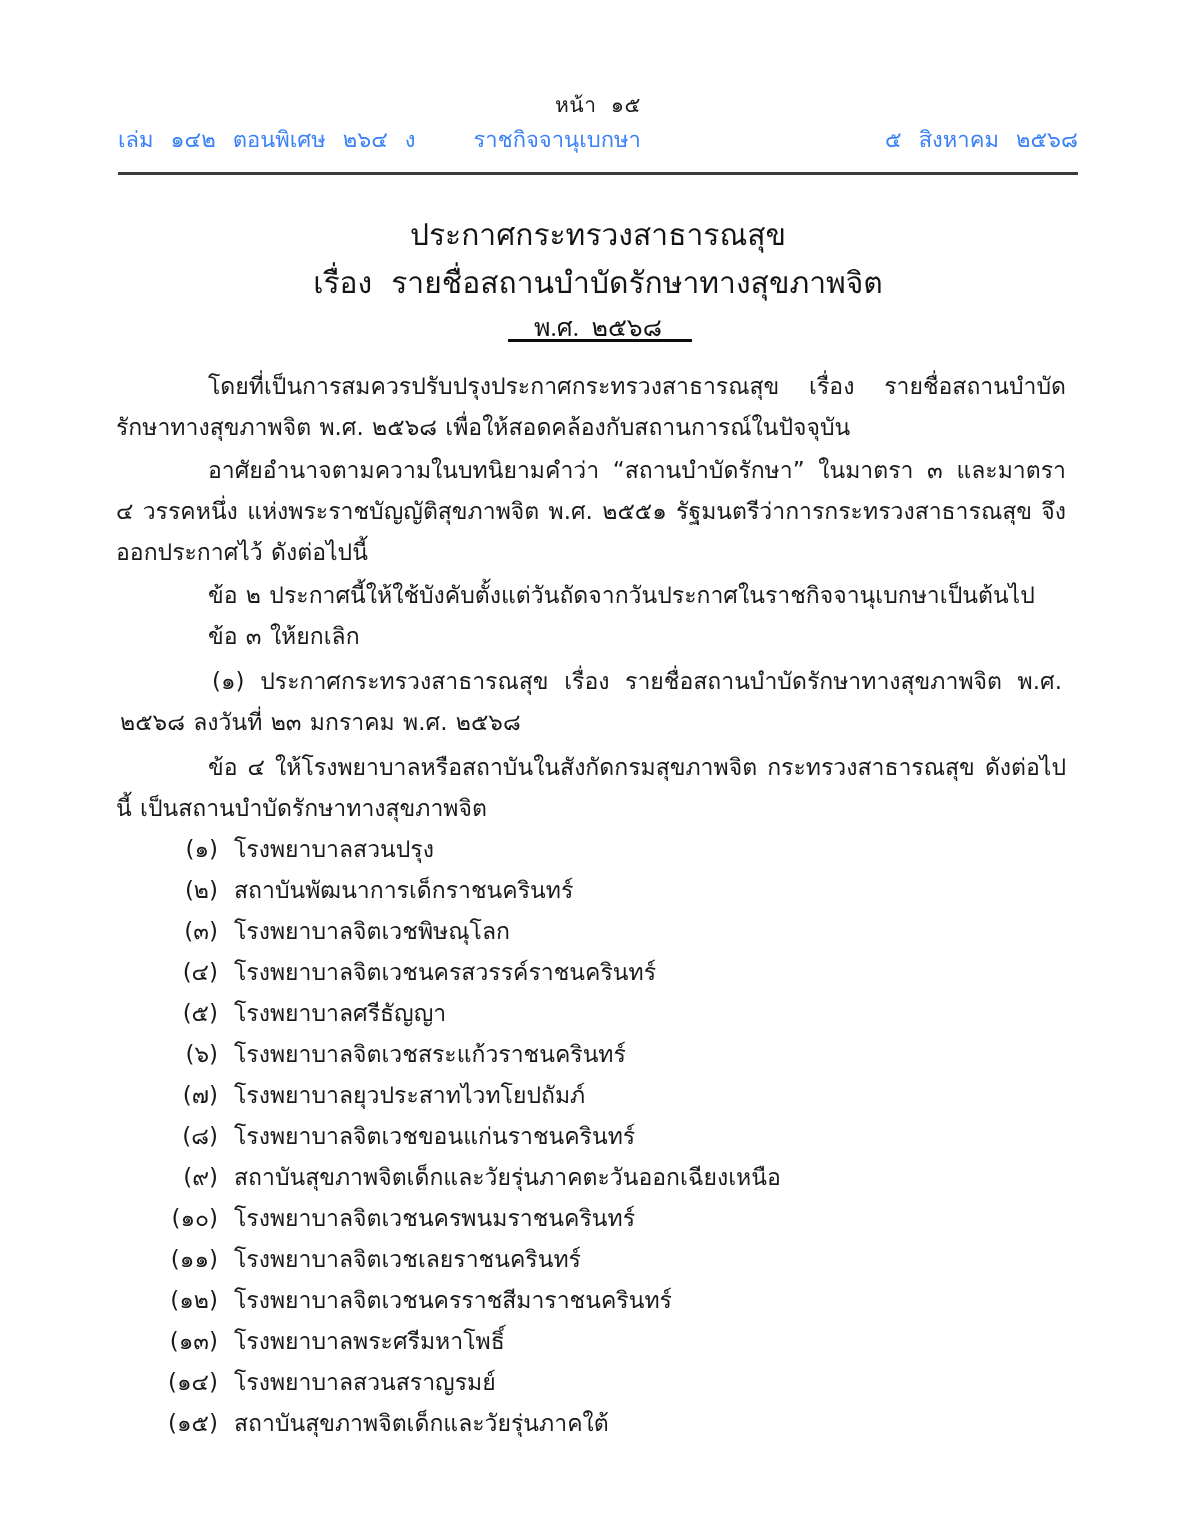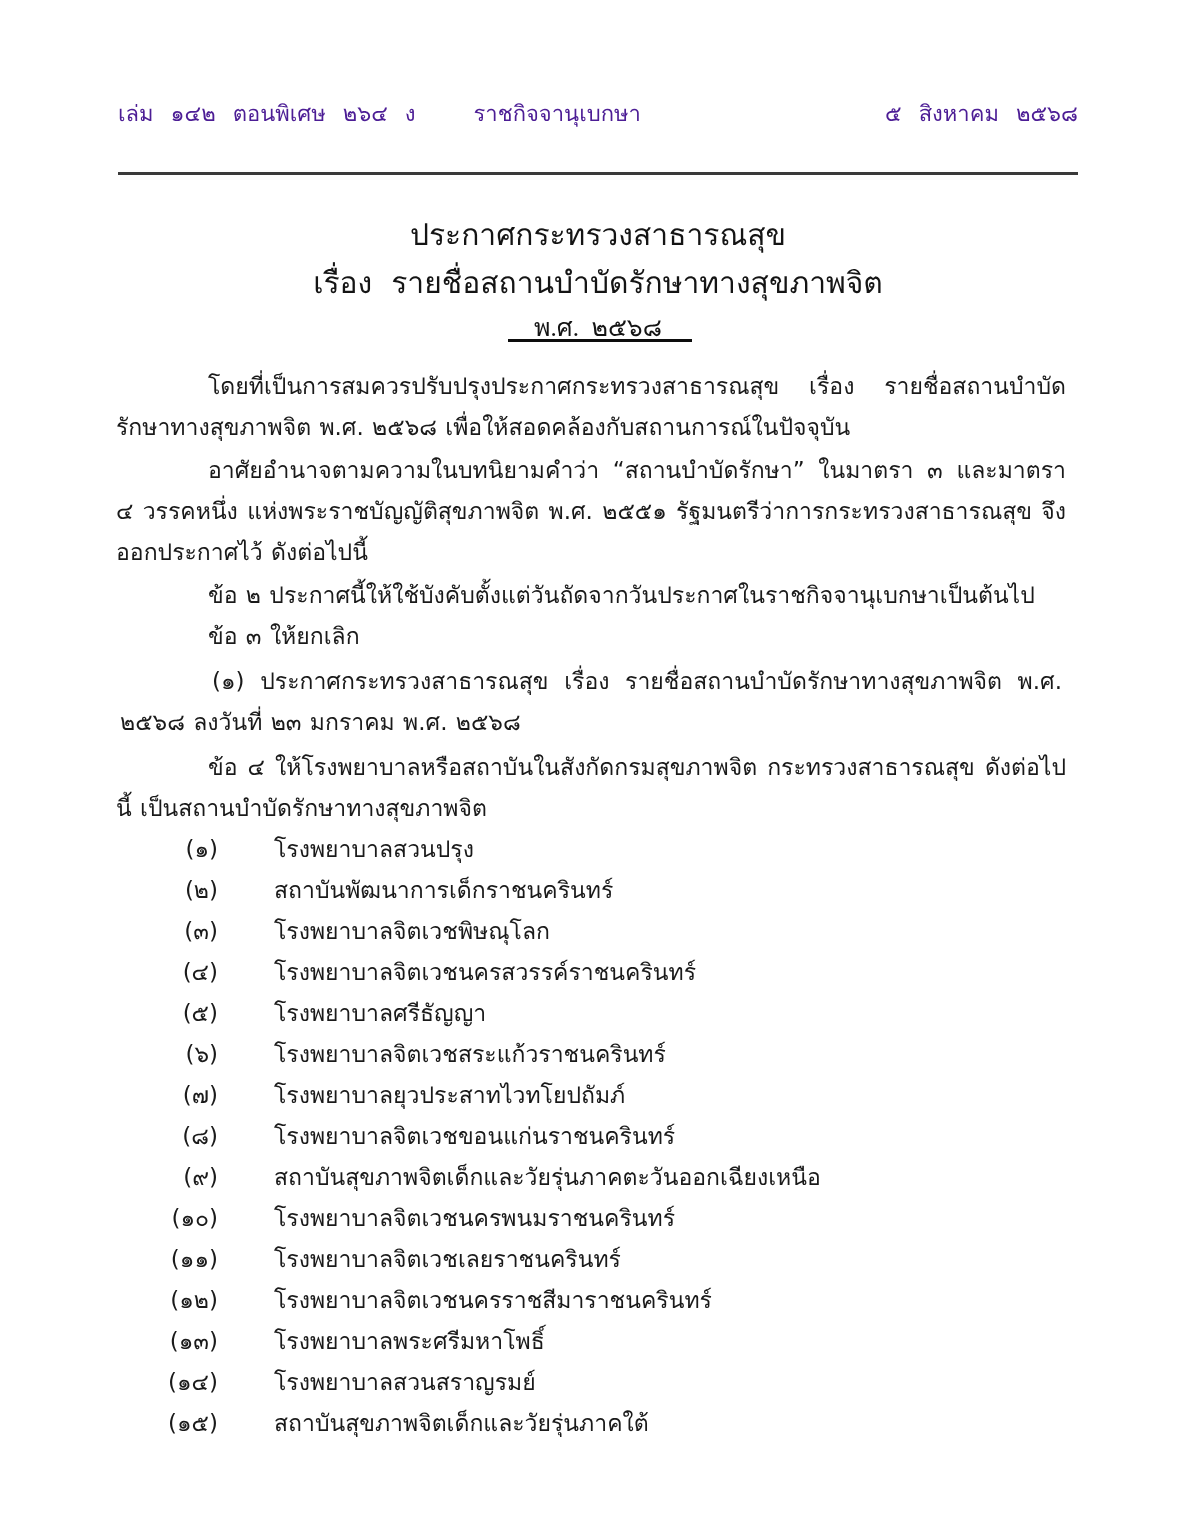--- a/index.html
+++ b/index.html
@@ -40,21 +40,21 @@
     color: #1c1c1c;
     white-space: pre;
   }
   .header-row {
     display: flex;
     align-items: flex-start;
     justify-content: space-between;
     font-size: 22px;
     line-height: 1.3;
     margin-top: 8px;
-    color: #4c1d95;
+    color: #3b82f6;
     white-space: pre;
   }
   .header-left {
     display: flex;
     gap: 17px;
     flex: 0 0 auto;
   }
   .header-center {
     flex: 0 0 auto;
     margin-left: 40px;
@@ -166,29 +166,29 @@
     flex: 0 0 auto;
     width: 118px;
     text-align: right;
     padding-right: 16px;
     box-sizing: border-box;
     white-space: pre;
   }
   .facility-name {
     flex: 1 1 auto;
     white-space: pre;
-    margin-left: 40px;
   }
 </style>
 </head>
 <body>
 
 <div class="page">
 
   <div class="gazette-header">
+    <div class="page-number-line">หน้า  ๑๕</div>
     <div class="header-row">
       <div class="header-left">
         <span>เล่ม</span>
         <span>๑๔๒</span>
         <span>ตอนพิเศษ</span>
         <span>๒๖๔</span>
         <span>ง</span>
       </div>
       <div class="header-center">ราชกิจจานุเบกษา</div>
       <div class="header-right">

